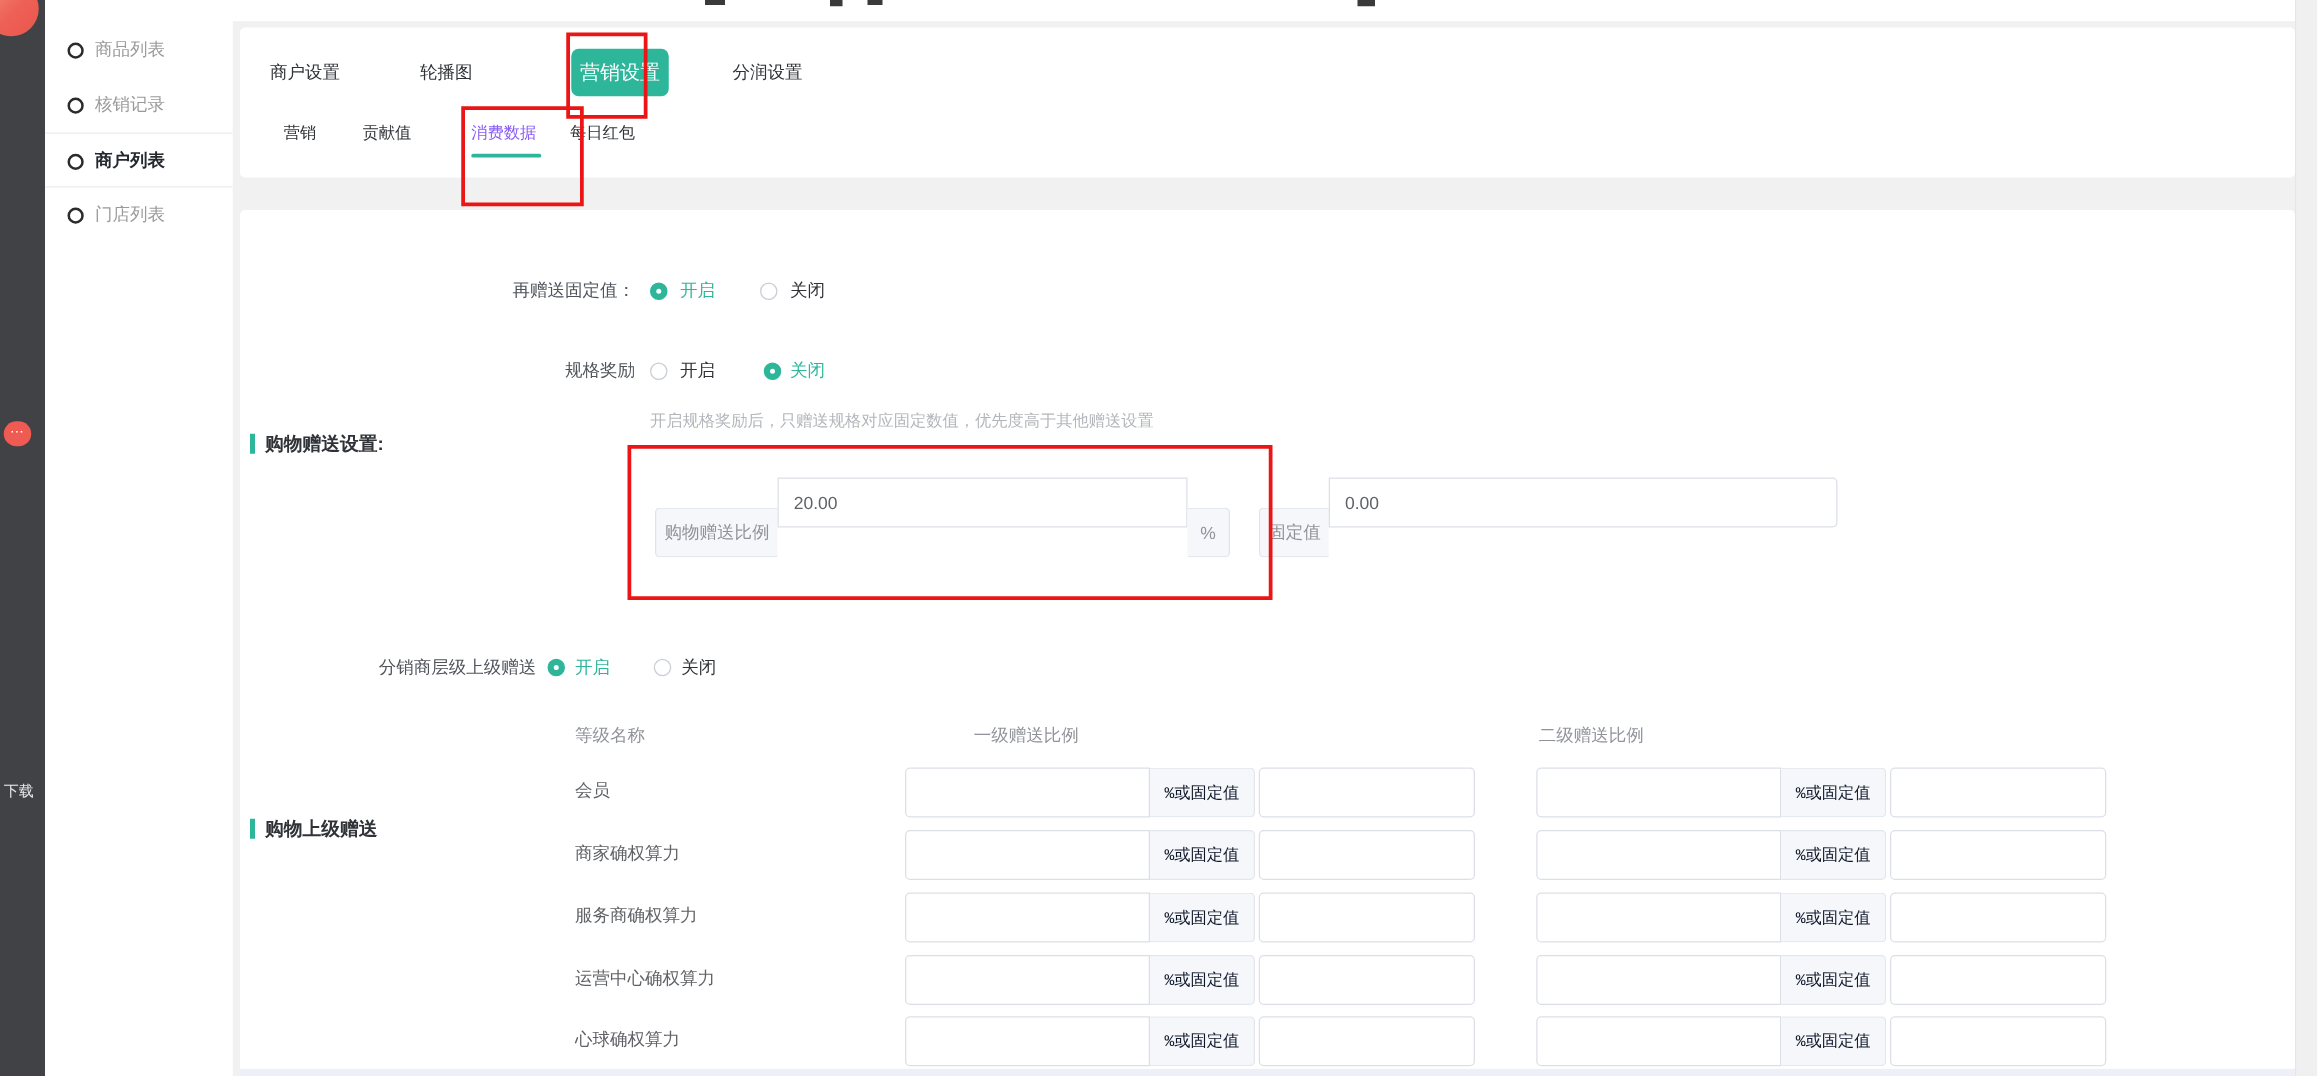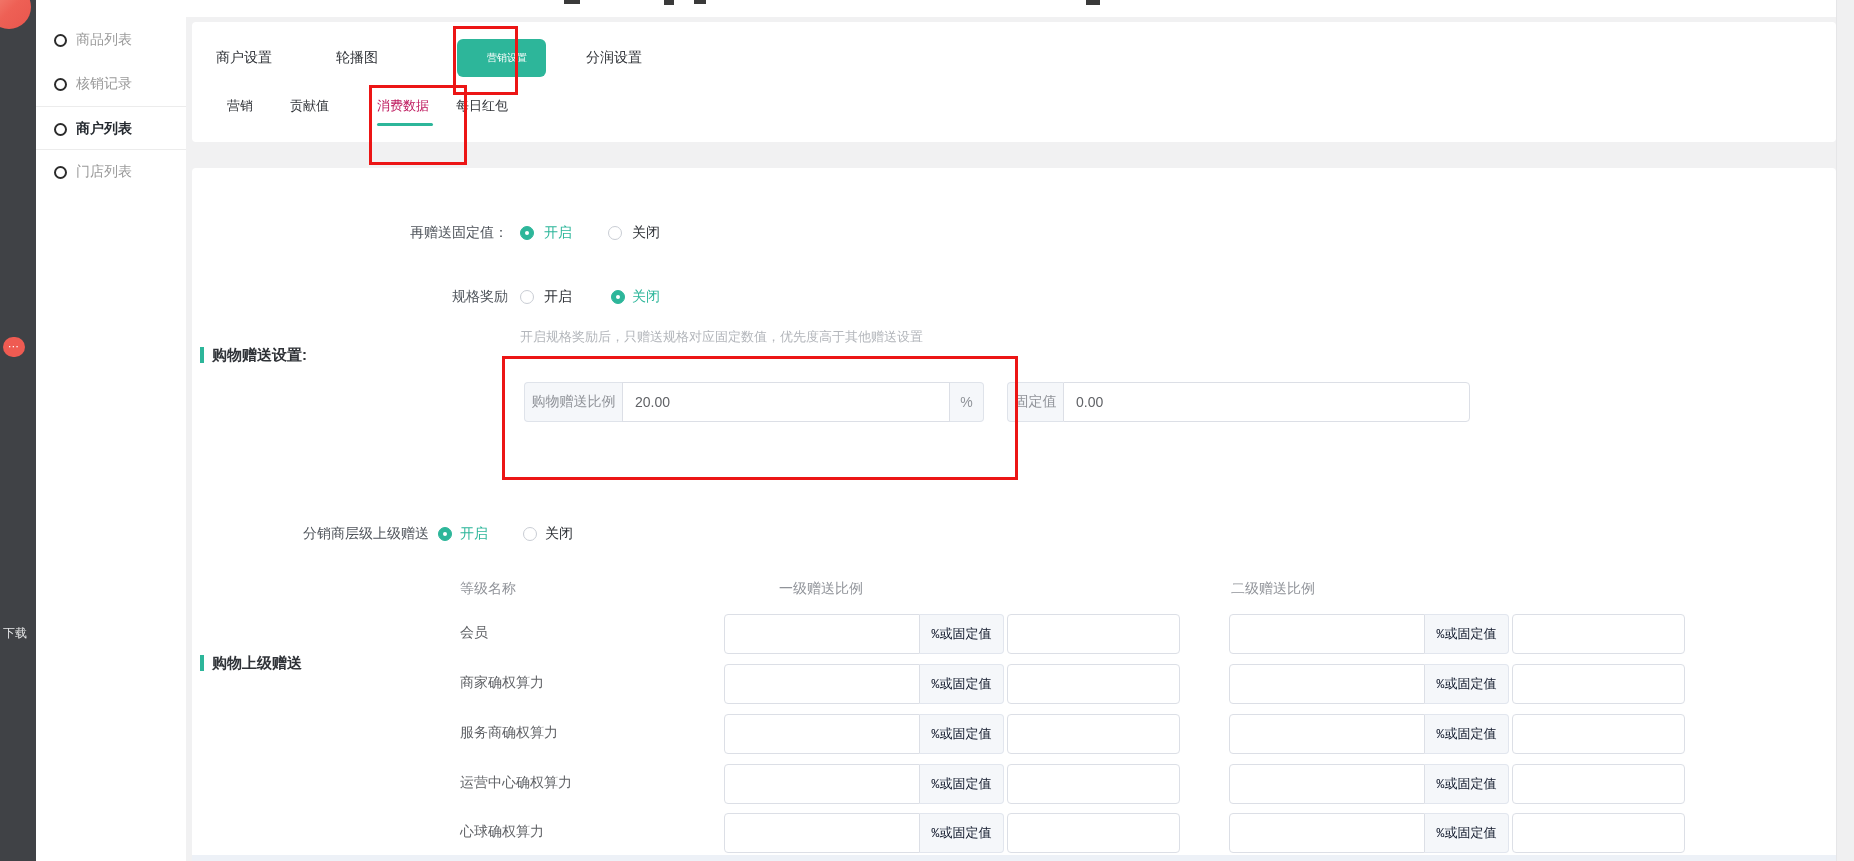--- a/index.html
+++ b/index.html
@@ -39,25 +39,25 @@
 
   
   .card{position:absolute;background:#fff;border-radius:4px;}
   .card-tabs{left:192px;top:22px;width:1644px;height:120px;}
   .card-main{left:192px;top:168px;width:1644px;height:693px;}
 
   
   .tab{position:absolute;top:27px;height:20px;font-size:14px;color:#2f3237;white-space:nowrap;cursor:pointer;}
   .tab-0{left:24px}.tab-1{left:144px}.tab-3{left:394px}
   .tab-pill{position:absolute;left:265px;top:17px;width:78px;height:38px;border-radius:6px;background:#2db69a;
-            color:#fff;font-size:10px;display:flex;align-items:center;justify-content:center;cursor:pointer;padding-left:11px;}
+            color:#fff;font-size:16px;display:flex;align-items:center;justify-content:center;cursor:pointer;}
 
   
   .subtab{position:absolute;top:75px;height:20px;font-size:13px;color:#2f3237;white-space:nowrap;cursor:pointer;}
-  .st-0{left:35px}.st-1{left:98px}.st-2{left:185px;color:#be185d;}.st-3{left:264px}
+  .st-0{left:35px}.st-1{left:98px}.st-2{left:185px;color:#8b5cf6;}.st-3{left:264px}
   .st-underline{position:absolute;left:185px;top:101px;width:56px;height:3px;background:#2db69a;border-radius:2px;}
 
   
   .sec-hd{position:absolute;left:8px;height:16px;}
   .sec-bar{position:absolute;left:0;top:1px;width:4px;height:16px;background:#2db69a;}
   .sec-title{position:absolute;left:12px;top:0;font-size:15px;font-weight:bold;color:#2f3237;white-space:nowrap;}
   .sec-1{top:178px}.sec-2{top:486px}
 
   
   .fr{position:absolute;height:20px;font-size:14px;color:#4f545b;}
@@ -81,21 +81,21 @@
   .row-dist .o1{left:268px}
   .row-dist .r2{left:331px}
   .row-dist .o2{left:353px}
 
   .hint{position:absolute;left:328px;font-size:13px;color:#b3b6bb;white-space:nowrap;}
   .hint-1{top:160px}
   .hint-2{top:260px}
 
   
   .grp-item{position:absolute;top:214px;height:40px;box-sizing:border-box;font-size:14px;}
-  .pend{background:#f5f7fa;border:1px solid #dfe3ea;color:#909399;display:flex;align-items:center;justify-content:center;white-space:nowrap;}
+  .pend{background:#f5f7fa;border:1px solid #dfe3ea;color:#909399;display:flex;align-items:center;justify-content:center;white-space:nowrap;margin-top:24px;}
   .pre{border-radius:4px 0 0 4px;border-right:none;}
   .app{border-radius:0 4px 4px 0;border-left:none;}
   .ipt{border:1px solid #dcdfe6;background:#fff;color:#606266;padding:0 12px;outline:none;font-size:14px;font-family:inherit;box-sizing:border-box;height:40px;position:absolute;top:214px;}
   .g1-pre{left:332px;width:98px;}
   .g1-input{left:430px;width:328px;border-radius:0;}
   .g1-app{left:758px;width:34px;}
   .g2-pre{left:815px;width:56px;}
   .g2-input{left:871px;width:407px;border-radius:0 4px 4px 0;}
 
   

